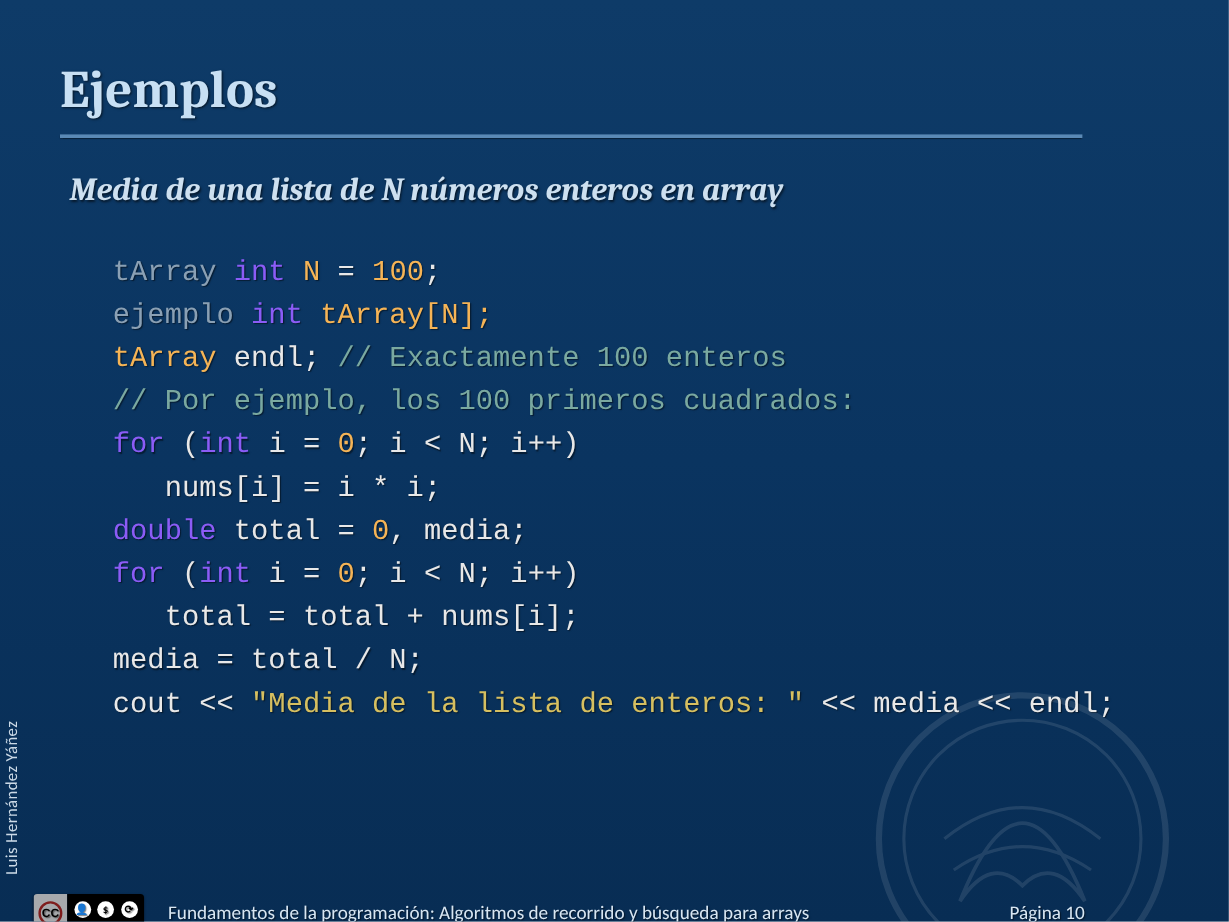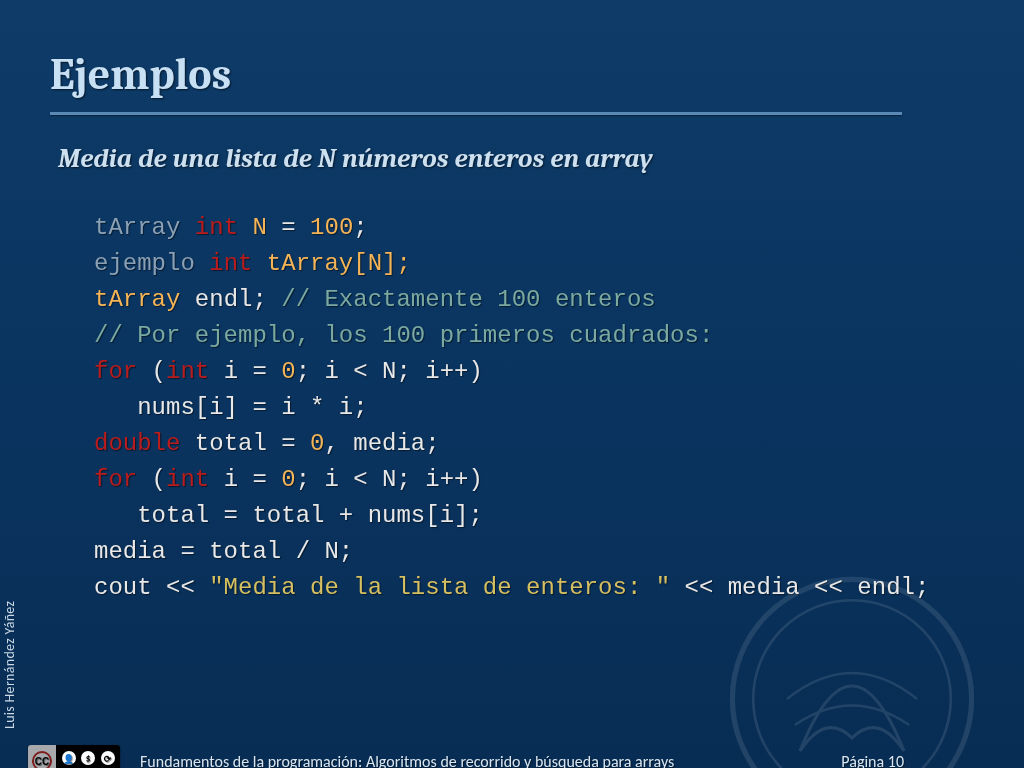--- a/index.html
+++ b/index.html
@@ -60,21 +60,21 @@
   .code {
     margin-top: 36px;
     margin-left: 36px;
     font-family: "Consolas", "Courier New", monospace;
     font-size: 24px;
     line-height: 1.5;
     white-space: pre;
     text-shadow: 1px 1px 1px rgba(0,0,0,.5);
   }
   .kw1 { color: #8aa0b4; }          
-  .kw2 { color: #b91c1c; }          
+  .kw2 { color: #8b5cf6; }          
   .type { color: #f5b456; }         
   .lit { color: #f5b456; }          
   .id  { color: #e8e8e8; }
   .cmt { color: #7aa9a0; }
   .str { color: #d6bf60; }
   .footer {
     position: absolute;
     left: 0; right: 0; bottom: 22px;
     display: flex;
     align-items: center;

